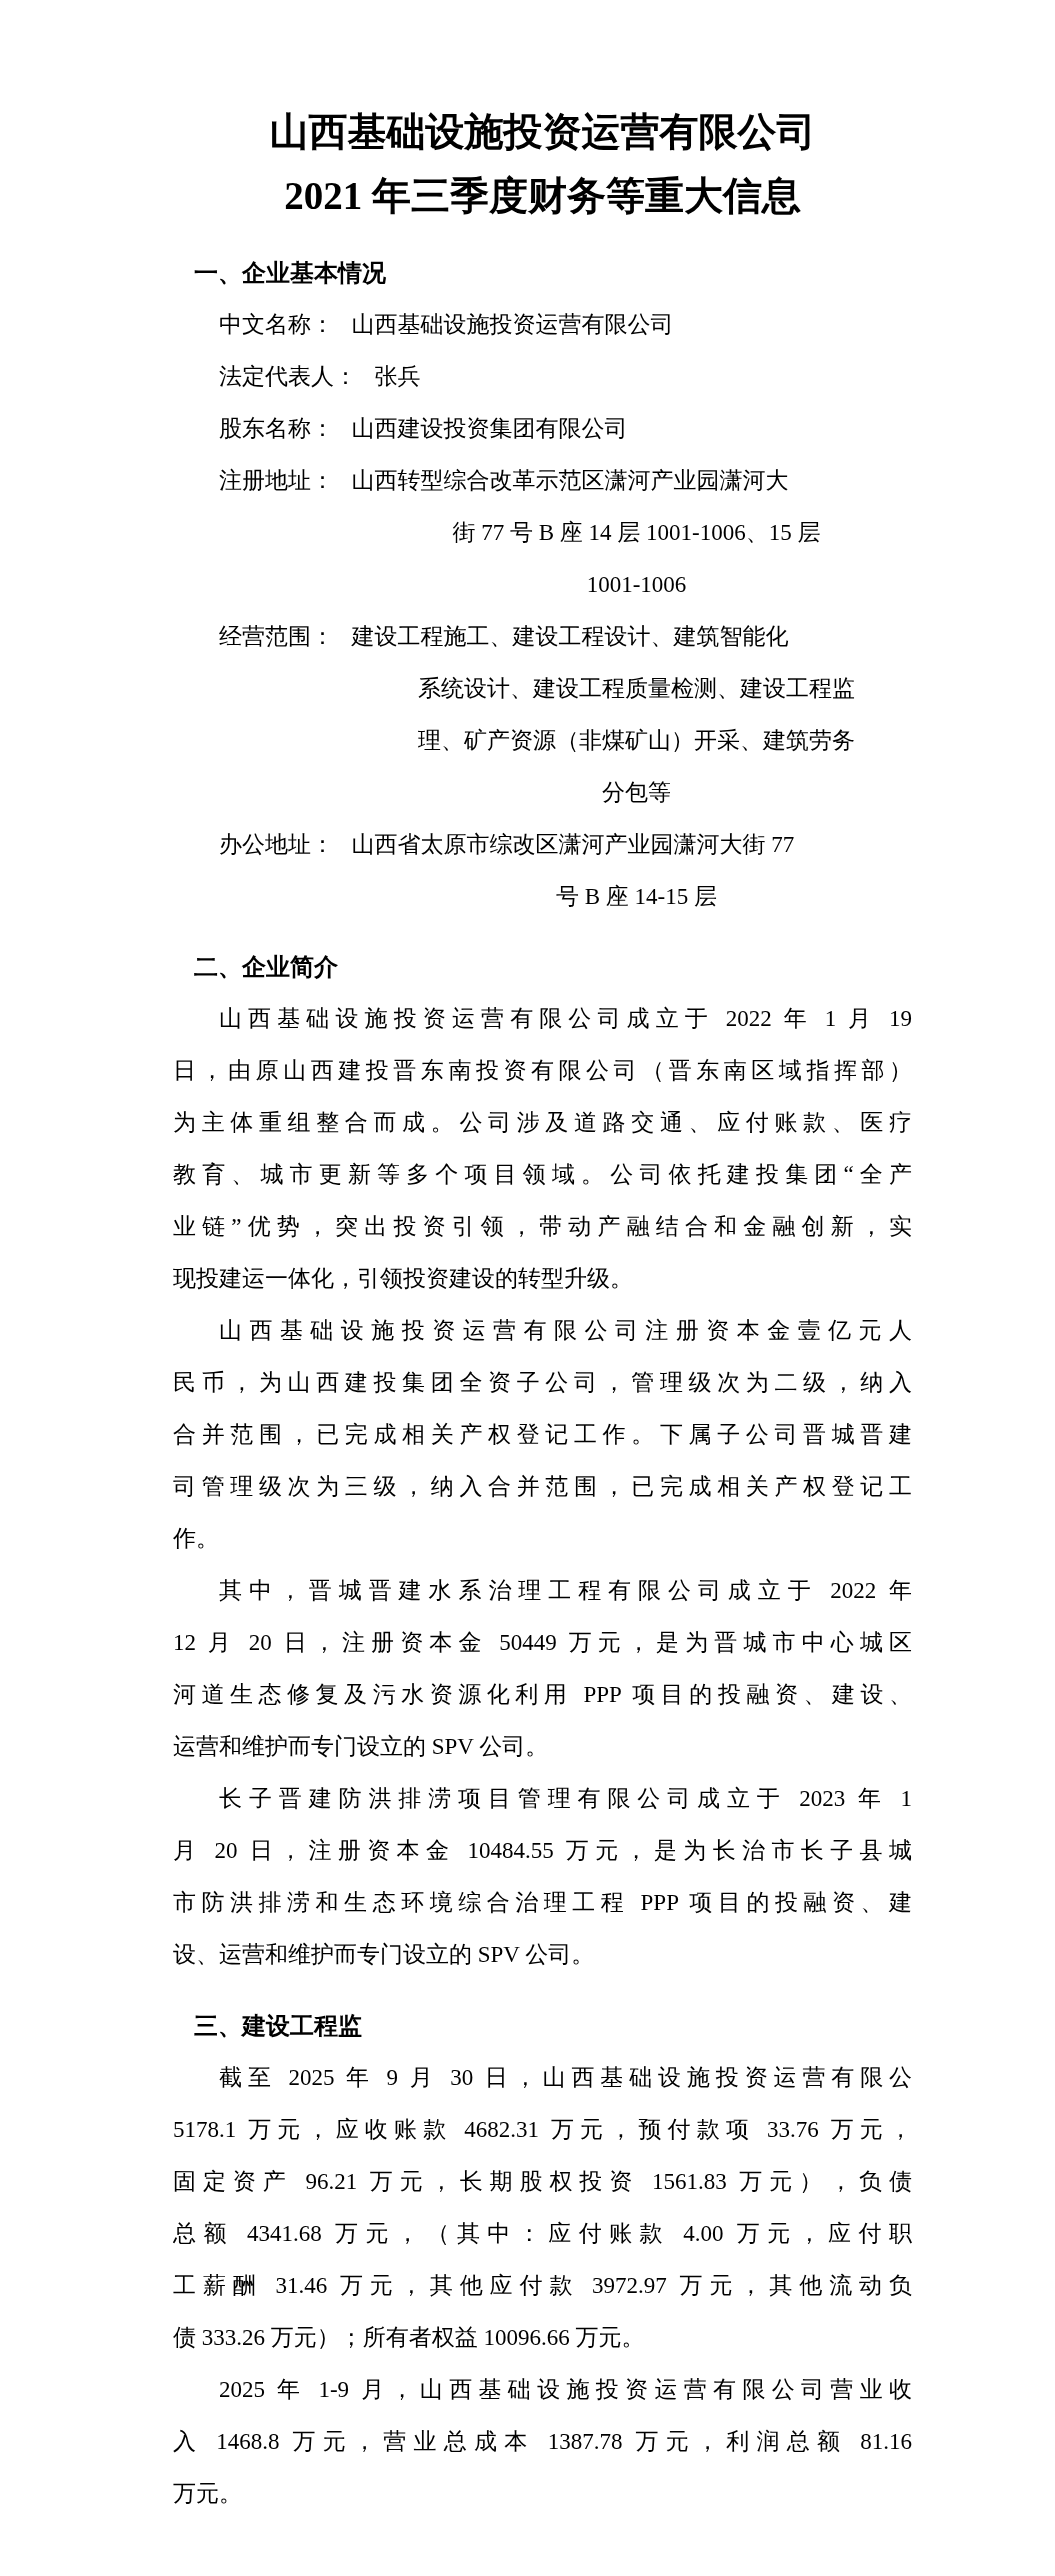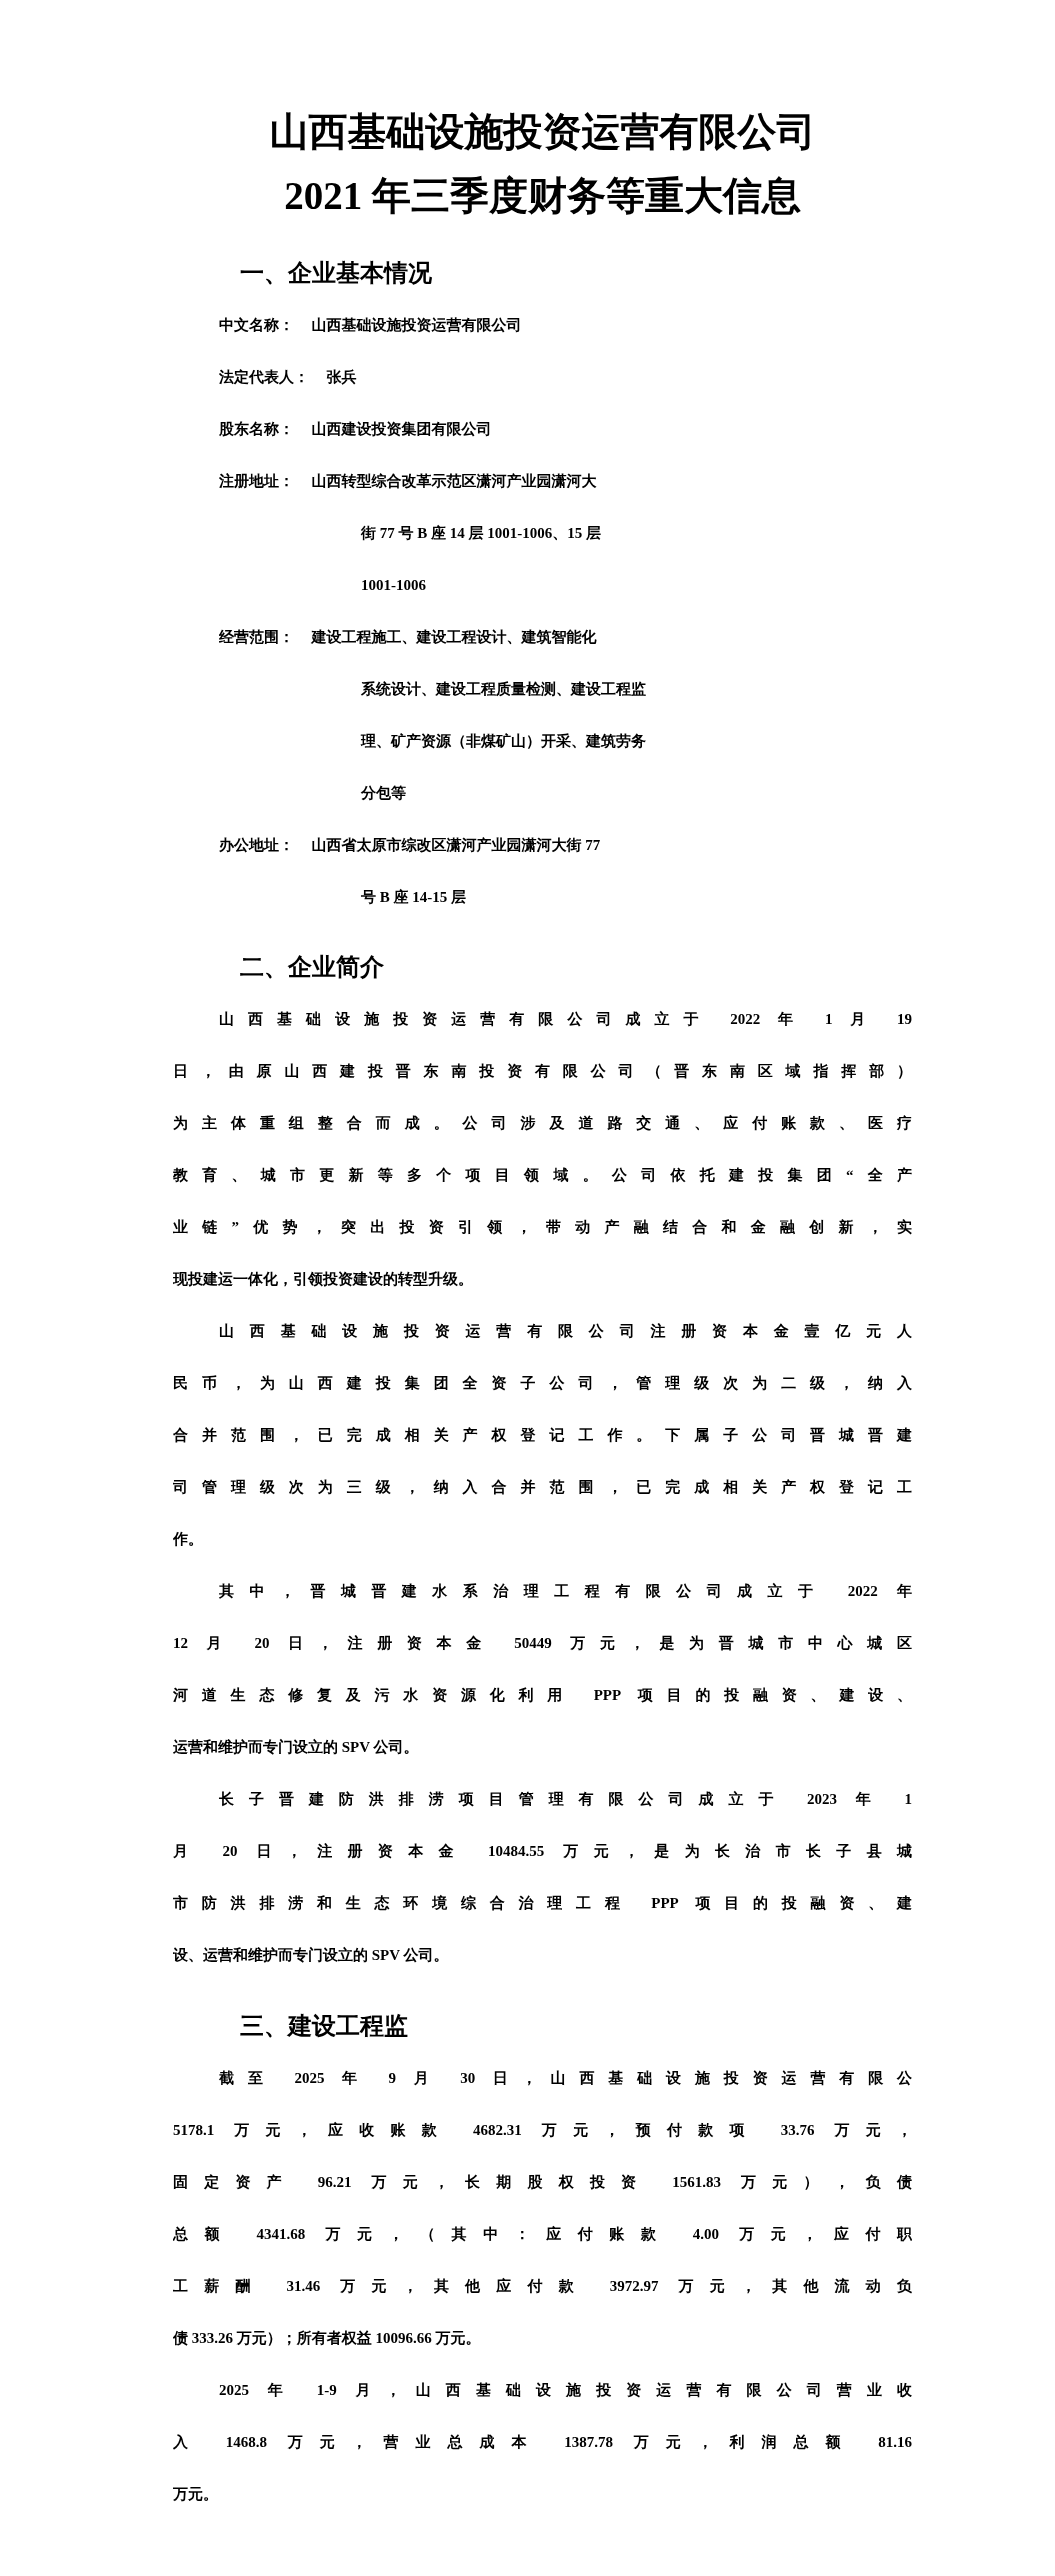--- a/index.html
+++ b/index.html
@@ -23,36 +23,35 @@
     font-weight: bold;
     line-height: 64px;
     white-space: nowrap;
   }
   .heading {
     font-size: 24px;
     font-weight: bold;
     line-height: 52px;
     height: 52px;
     margin-top: 18.5px;
-    margin-left: 67px;
+    margin-left: 21px;
     white-space: nowrap;
   }
   .ln {
-    font-size: 15px;
+    font-size: 23px;
     line-height: 52px;
     height: 52px;
     overflow: hidden;
-    font-weight: bold;
   }
   
   .j { text-align: justify; text-align-last: justify; }
   .first { text-indent: 46px; }
   
   .field { margin-left: 46px; }
-  .field .cont { padding-left: 142px; white-space: nowrap; }
+  .field .cont { padding-left: 142px; white-space: nowrap; text-align: center; }
   .flabel { white-space: nowrap; }
   .fval { margin-left: 17.5px; white-space: nowrap; }
 </style>
 </head>
 <body>
 
 <div class="doc">
 
   <div class="title-block">
     <div class="title-line">山西基础设施投资运营有限公司</div>

